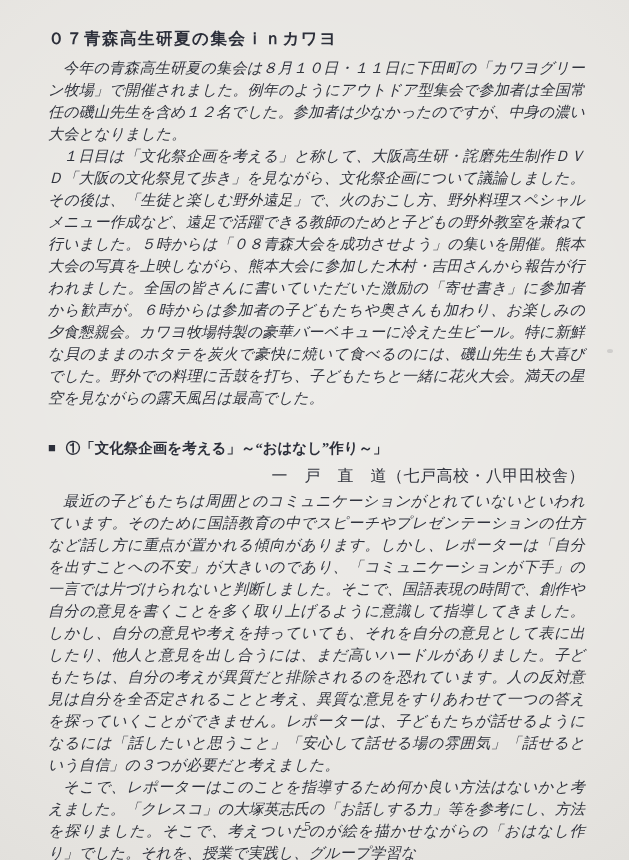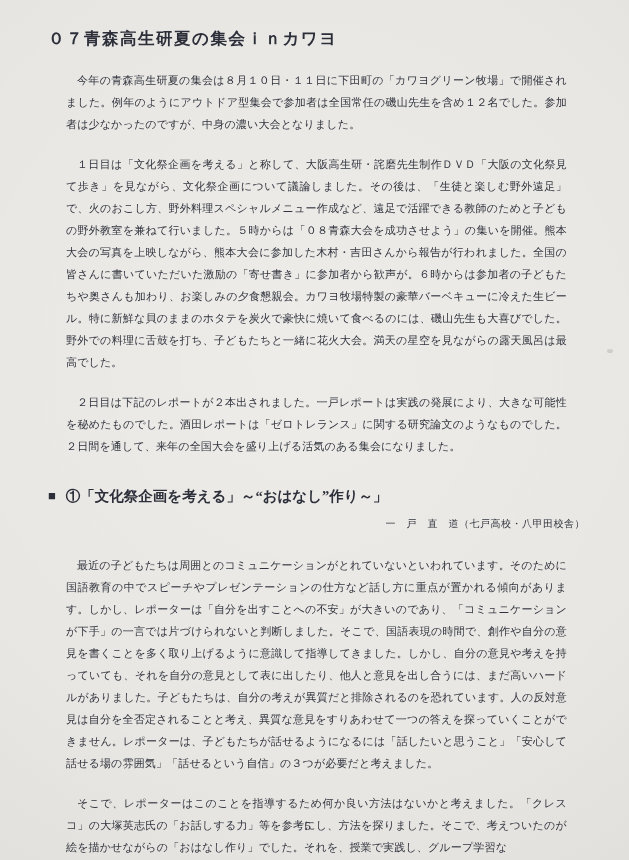--- a/index.html
+++ b/index.html
@@ -28,45 +28,46 @@
     margin: 0 0 6px 0;
     font-size: 16.5px;
     line-height: 24px;
     font-weight: 700;
     letter-spacing: 1.5px;
     color: #2c2f3a;
     white-space: nowrap;
     font-family: Liberation Serif, serif;
   }
   .body-text p {
-    margin: 18px;
-    font-size: 11px;
+    margin: 0;
+    font-size: 15px;
     line-height: 22px;
     letter-spacing: 0.15px;
     text-align: justify;
     text-indent: 1em;
     color: #31343e;
+    font-style: italic;
   }
   .report-heading {
     margin: 26px 0 0 0;
     font-size: 14.5px;
     line-height: 26px;
     font-weight: 700;
     color: #2c2f3a;
     white-space: nowrap;
   }
   .report-heading .bullet {
     display: inline-block;
     margin-right: 10px;
     font-size: 13px;
     transform: translateY(-1px);
   }
   .report-author {
     margin: 2px 0 2px 0;
-    font-size: 10px;
+    font-size: 16px;
     line-height: 24px;
     text-align: right;
     letter-spacing: 0.5px;
     color: #31343e;
     white-space: nowrap;
   }
   .page-number {
     position: absolute;
     left: 0;
     right: 14px;
@@ -98,21 +99,20 @@
 </head>
 <body>
 
 <div class="scan-page">
 
   <h1 class="doc-title">０７青森高生研夏の集会ｉｎカワヨ</h1>
 
   <div class="body-text">
     <p>今年の青森高生研夏の集会は８月１０日・１１日に下田町の「カワヨグリーン牧場」で開催されました。例年のようにアウトドア型集会で参加者は全国常任の磯山先生を含め１２名でした。参加者は少なかったのですが、中身の濃い大会となりました。</p>
     <p>１日目は「文化祭企画を考える」と称して、大阪高生研・詫磨先生制作ＤＶＤ「大阪の文化祭見て歩き」を見ながら、文化祭企画について議論しました。その後は、「生徒と楽しむ野外遠足」で、火のおこし方、野外料理スペシャルメニュー作成など、遠足で活躍できる教師のためと子どもの野外教室を兼ねて行いました。５時からは「０８青森大会を成功させよう」の集いを開催。熊本大会の写真を上映しながら、熊本大会に参加した木村・吉田さんから報告が行われました。全国の皆さんに書いていただいた激励の「寄せ書き」に参加者から歓声が。６時からは参加者の子どもたちや奥さんも加わり、お楽しみの夕食懇親会。カワヨ牧場特製の豪華バーベキューに冷えた生ビール。特に新鮮な貝のままのホタテを炭火で豪快に焼いて食べるのには、磯山先生も大喜びでした。野外での料理に舌鼓を打ち、子どもたちと一緒に花火大会。満天の星空を見ながらの露天風呂は最高でした。</p>
-    <p>２日目は下記のレポートが２本出されました。一戸レポートは実践の発展により、大きな可能性を秘めたものでした。酒田レポートは「ゼロトレランス」に関する研究論文のようなものでした。２日間を通して、来年の全国大会を盛り上げる活気のある集会になりました。</p>
   </div>
 
   <div class="report-heading">
     <span class="bullet">■</span><span>①「文化祭企画を考える」～“おはなし”作り～」</span>
   </div>
 
   <div class="report-author">一　戸　直　道（七戸高校・八甲田校舎）</div>
 
   <div class="body-text">
     <p>最近の子どもたちは周囲とのコミュニケーションがとれていないといわれています。そのために国語教育の中でスピーチやプレゼンテーションの仕方など話し方に重点が置かれる傾向があります。しかし、レポーターは「自分を出すことへの不安」が大きいのであり、「コミュニケーションが下手」の一言では片づけられないと判断しました。そこで、国語表現の時間で、創作や自分の意見を書くことを多く取り上げるように意識して指導してきました。しかし、自分の意見や考えを持っていても、それを自分の意見として表に出したり、他人と意見を出し合うには、まだ高いハードルがありました。子どもたちは、自分の考えが異質だと排除されるのを恐れています。人の反対意見は自分を全否定されることと考え、異質な意見をすりあわせて一つの答えを探っていくことができません。レポーターは、子どもたちが話せるようになるには「話したいと思うこと」「安心して話せる場の雰囲気」「話せるという自信」の３つが必要だと考えました。</p>

